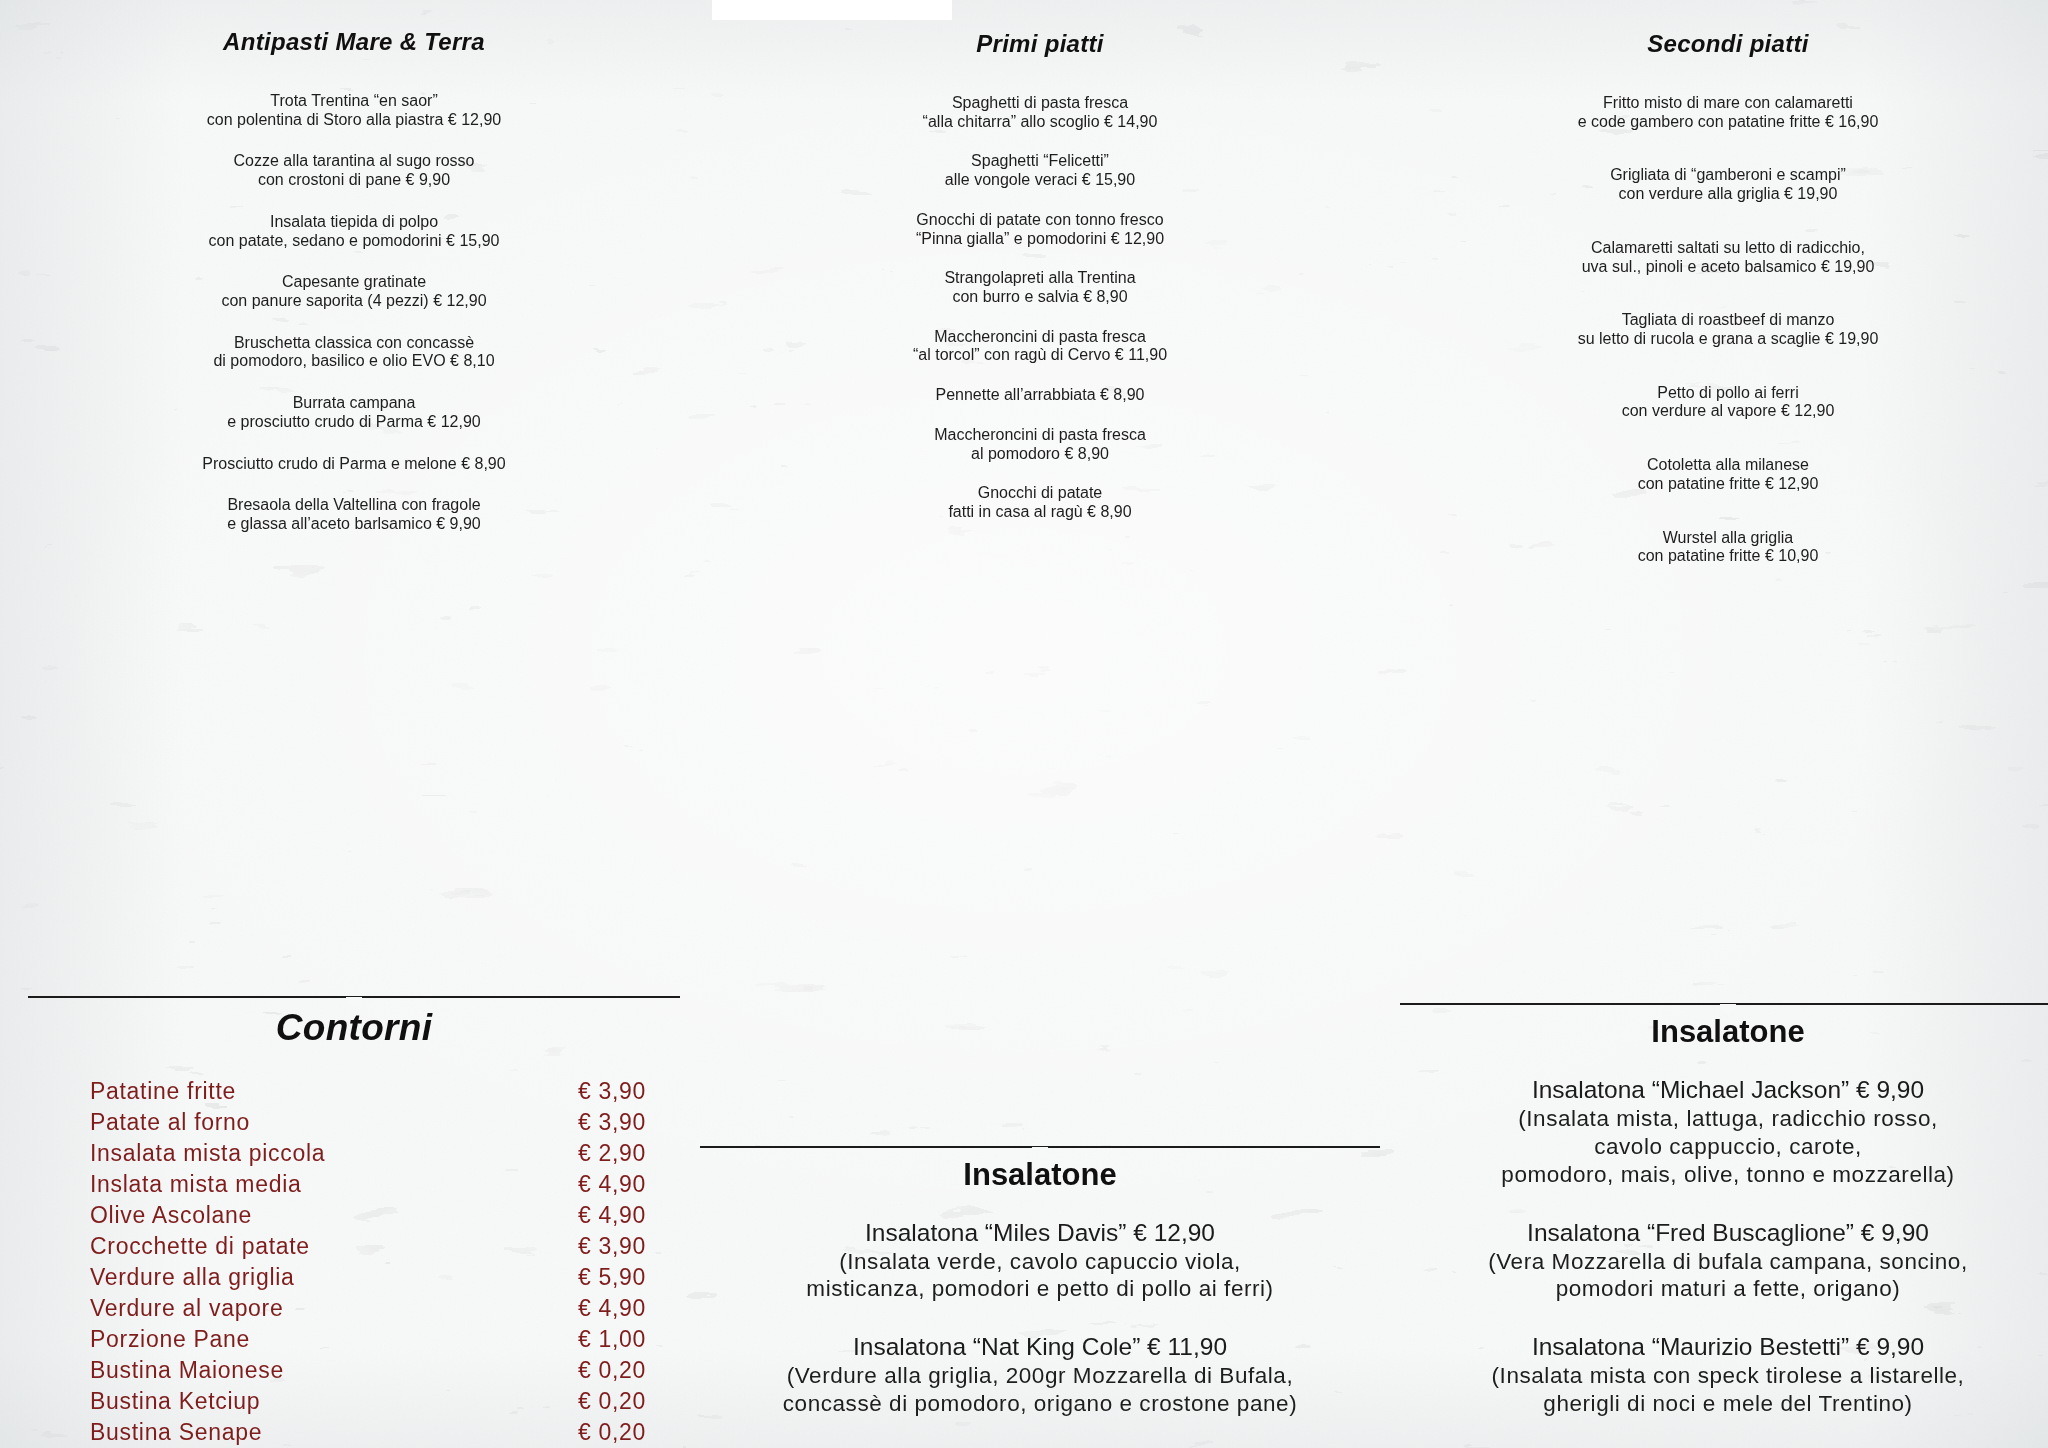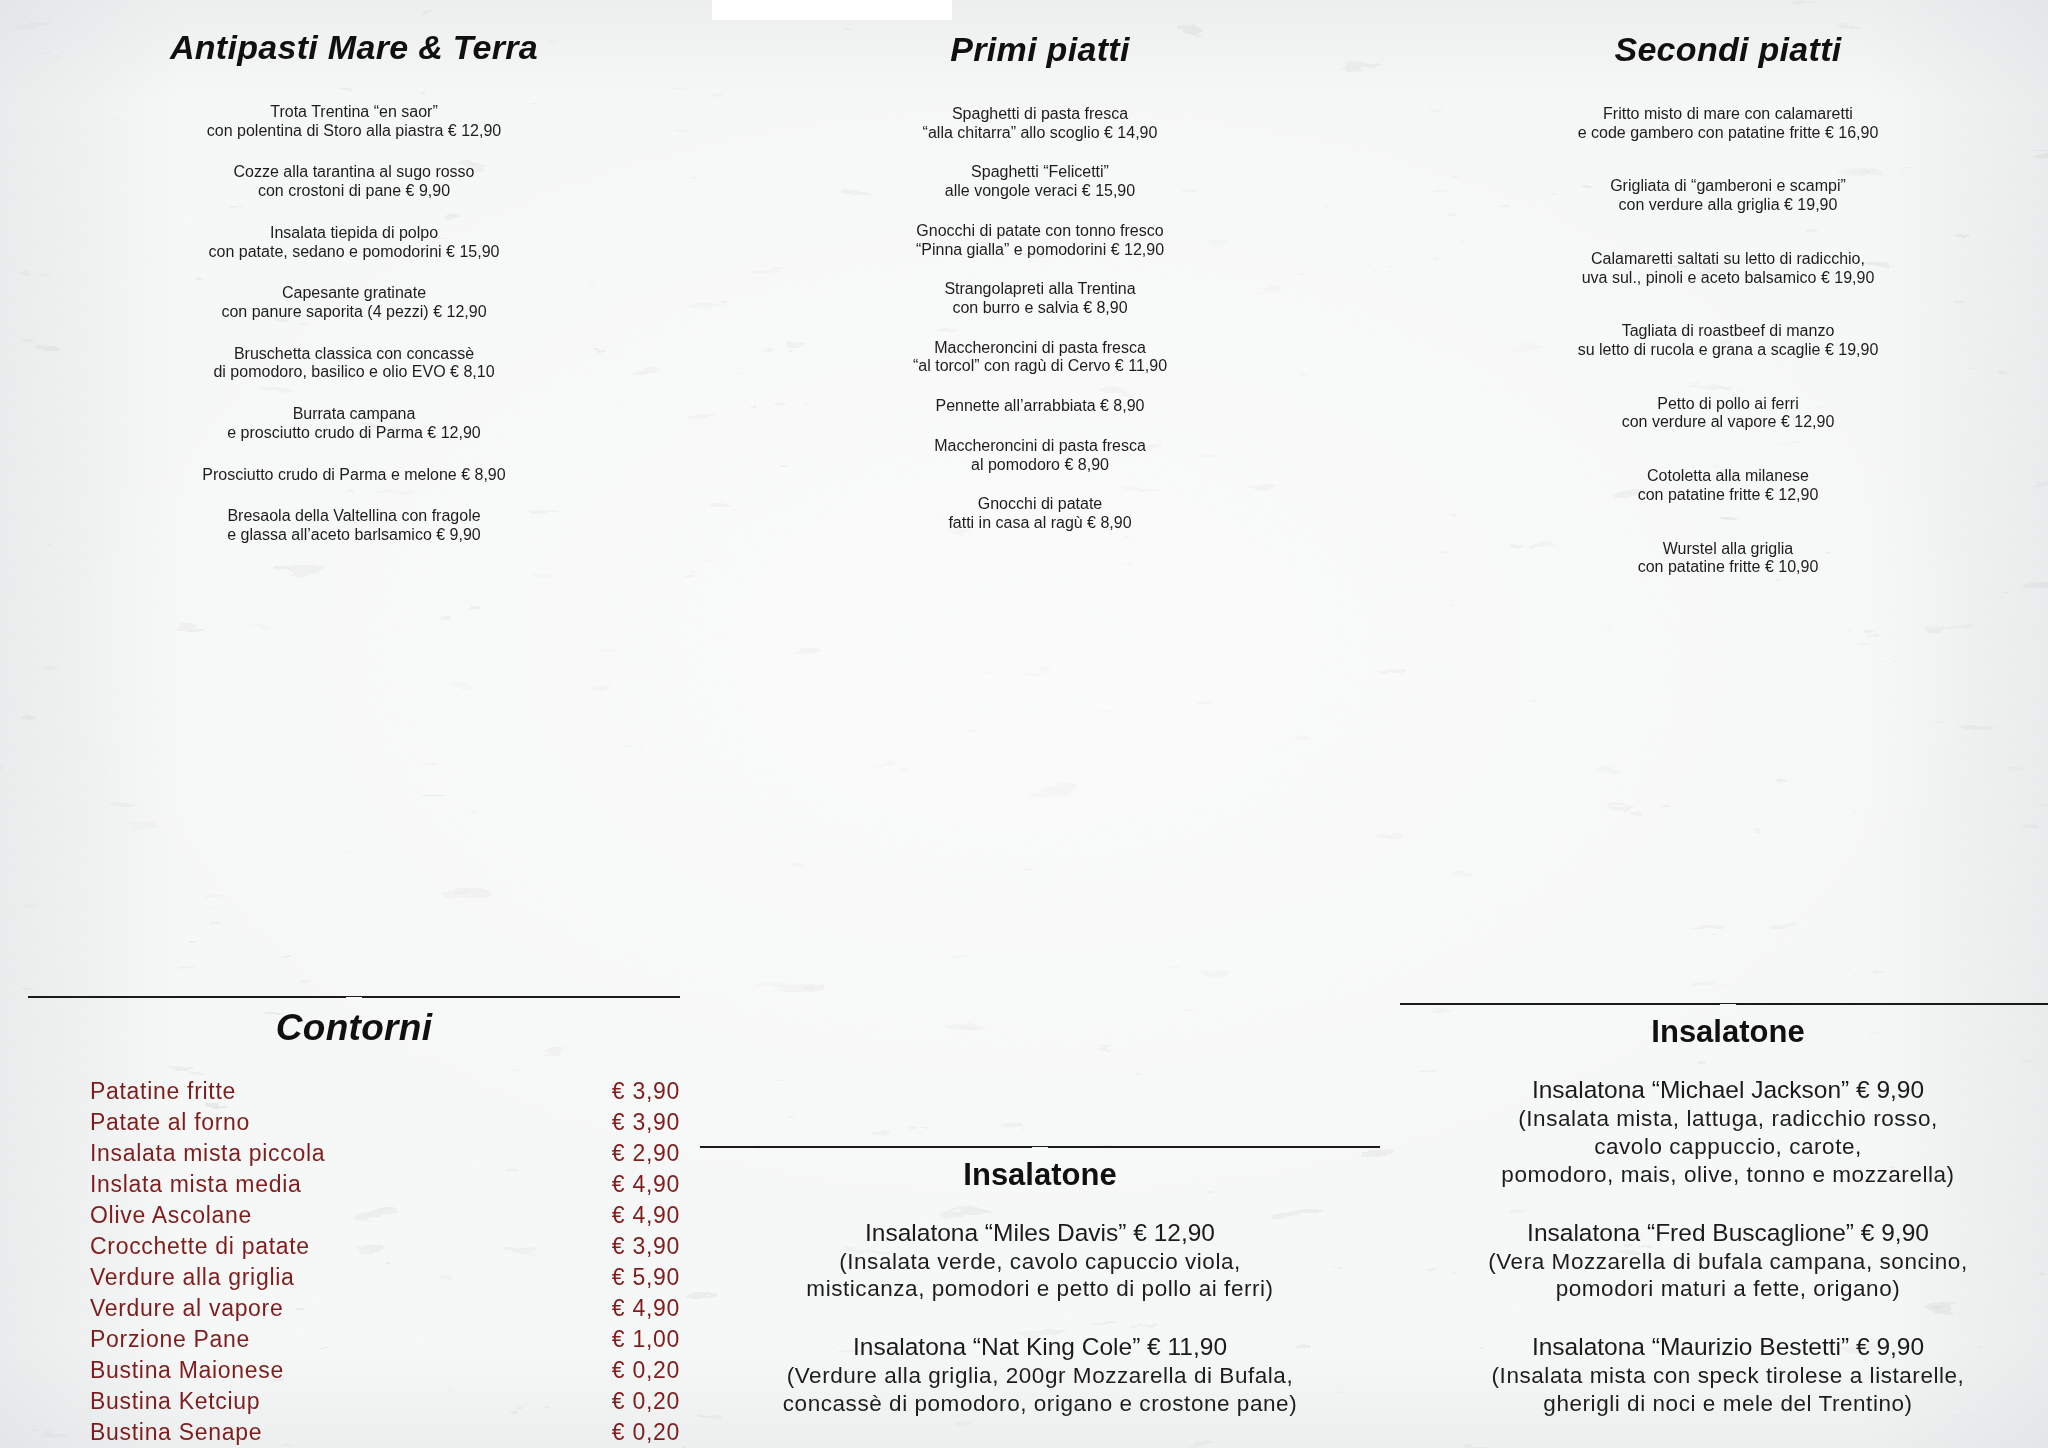--- a/index.html
+++ b/index.html
@@ -72,21 +72,21 @@
 
   
   .section-title {
     font-weight: 700;
     font-style: italic;
     letter-spacing: .3px;
     text-align: center;
     color: #101010;
   }
   .title-main {
-    font-size: 34px;
+    font-size: 24px;
     margin-top: 28px;
     margin-bottom: 36px;
   }
   .col-2 .title-main,
   .col-3 .title-main { margin-top: 30px; }
 
   
   .rule-block { margin-top: auto; }
   .sub-rule {
     position: relative;
@@ -133,21 +133,21 @@
   
   .price-list {
     width: 100%;
     border-collapse: collapse;
     font-size: 23px;
     letter-spacing: .7px;
     color: #7f1d1d;
   }
   .price-list td { padding: 1.5px 0; line-height: 1.22; }
   .price-list .name  { text-align: left;  padding-left: 62px; }
-  .price-list .price { text-align: right;  width: 160px; padding-left: 24px; white-space: nowrap; }
+  .price-list .price { text-align: center;  width: 160px; padding-left: 24px; white-space: nowrap; }
 
   
   .salad {
     text-align: center;
     margin-bottom: 30px;
   }
   .salad .head {
     font-size: 24.5px;
     line-height: 1.18;
     white-space: nowrap;

